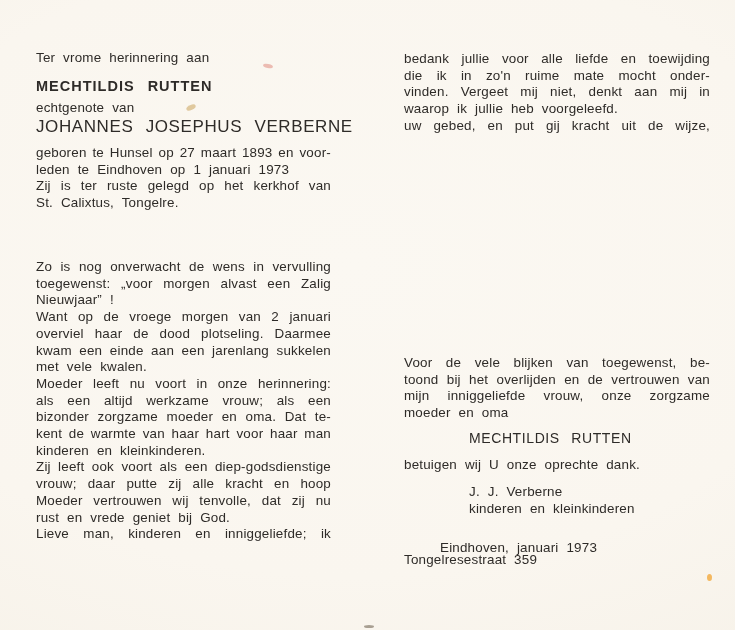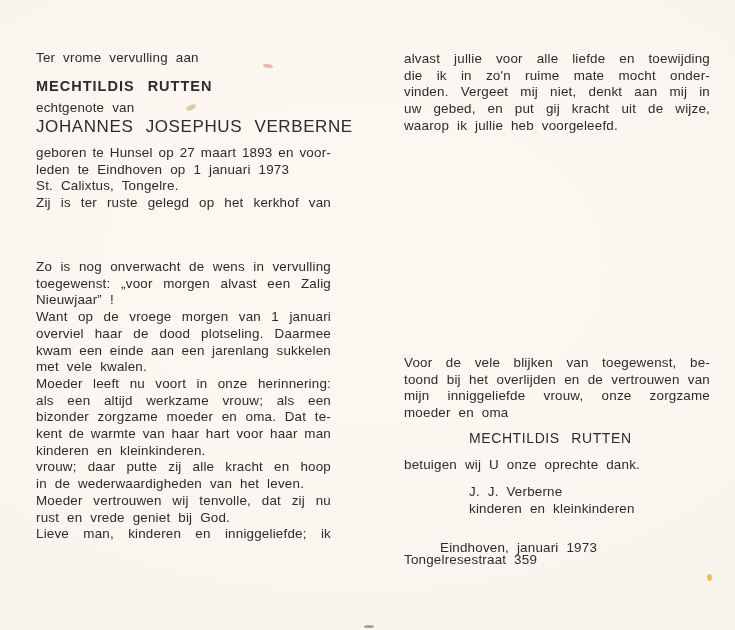--- a/index.html
+++ b/index.html
@@ -71,61 +71,61 @@
   .speck {
     position: absolute;
     pointer-events: none;
   }
 </style>
 </head>
 <body>
 
 <div class="scan">
 
-  <div class="block col-left intro line">Ter vrome vervulling aan</div>
+  <div class="block col-left intro line">Ter vrome herinnering aan</div>
 
   <div class="block col-left name-main line">MECHTILDIS RUTTEN</div>
 
   <div class="block col-left relation line">echtgenote van</div>
 
   <div class="block col-left spouse line">JOHANNES JOSEPHUS VERBERNE</div>
 
   <div class="block col-left vitals">
       <div class="line j">geboren te Hunsel op 27 maart 1893 en voor-</div>
       <div class="line">leden te Eindhoven op 1 januari 1973</div>
+      <div class="line j">Zij is ter ruste gelegd op het kerkhof van</div>
       <div class="line">St. Calixtus, Tongelre.</div>
-      <div class="line j">Zij is ter ruste gelegd op het kerkhof van</div>
     </div>
 
   <div class="block col-left memorial">
       <div class="line j">Zo is nog onverwacht de wens in vervulling</div>
       <div class="line j">toegewenst: „voor morgen alvast een Zalig</div>
       <div class="line">Nieuwjaar” !</div>
-      <div class="line j">Want op de vroege morgen van 1 januari</div>
+      <div class="line j">Want op de vroege morgen van 2 januari</div>
       <div class="line j">overviel haar de dood plotseling. Daarmee</div>
       <div class="line j">kwam een einde aan een jarenlang sukkelen</div>
       <div class="line">met vele kwalen.</div>
       <div class="line j">Moeder leeft nu voort in onze herinnering:</div>
       <div class="line j">als een altijd werkzame vrouw; als een</div>
       <div class="line j">bizonder zorgzame moeder en oma. Dat te-</div>
       <div class="line j">kent de warmte van haar hart voor haar man</div>
       <div class="line">kinderen en kleinkinderen.</div>
+      <div class="line j">Zij leeft ook voort als een diep-godsdienstige</div>
       <div class="line j">vrouw; daar putte zij alle kracht en hoop</div>
-      <div class="line">in de wederwaardigheden van het leven.</div>
       <div class="line j">Moeder vertrouwen wij tenvolle, dat zij nu</div>
       <div class="line">rust en vrede geniet bij God.</div>
       <div class="line j">Lieve man, kinderen en inniggeliefde; ik</div>
     </div>
 
   <div class="block col-right prayer">
-      <div class="line j">alvast jullie voor alle liefde en toewijding</div>
+      <div class="line j">bedank jullie voor alle liefde en toewijding</div>
       <div class="line j">die ik in zo'n ruime mate mocht onder-</div>
       <div class="line j">vinden. Vergeet mij niet, denkt aan mij in</div>
+      <div class="line">waarop ik jullie heb voorgeleefd.</div>
       <div class="line j">uw gebed, en put gij kracht uit de wijze,</div>
-      <div class="line">waarop ik jullie heb voorgeleefd.</div>
     </div>
 
   <div class="block col-right thanks">
       <div class="line j">Voor de vele blijken van toegewenst, be-</div>
       <div class="line j">toond bij het overlijden en de vertrouwen van</div>
       <div class="line j">mijn inniggeliefde vrouw, onze zorgzame</div>
       <div class="line">moeder en oma</div>
     </div>
 
   <div class="block col-right name-right line">MECHTILDIS RUTTEN</div>

